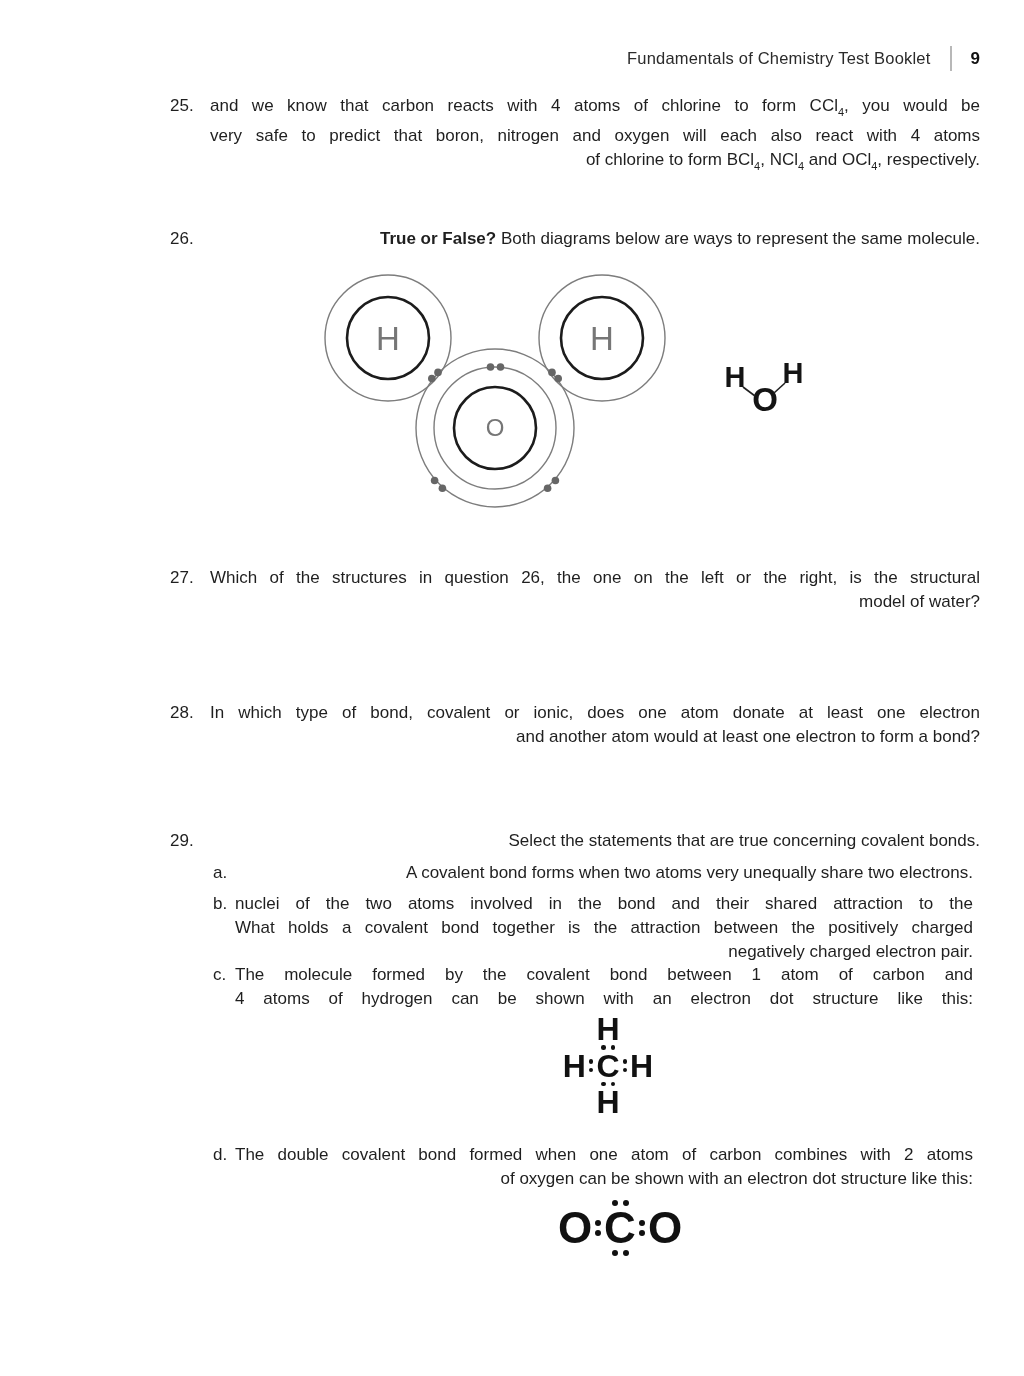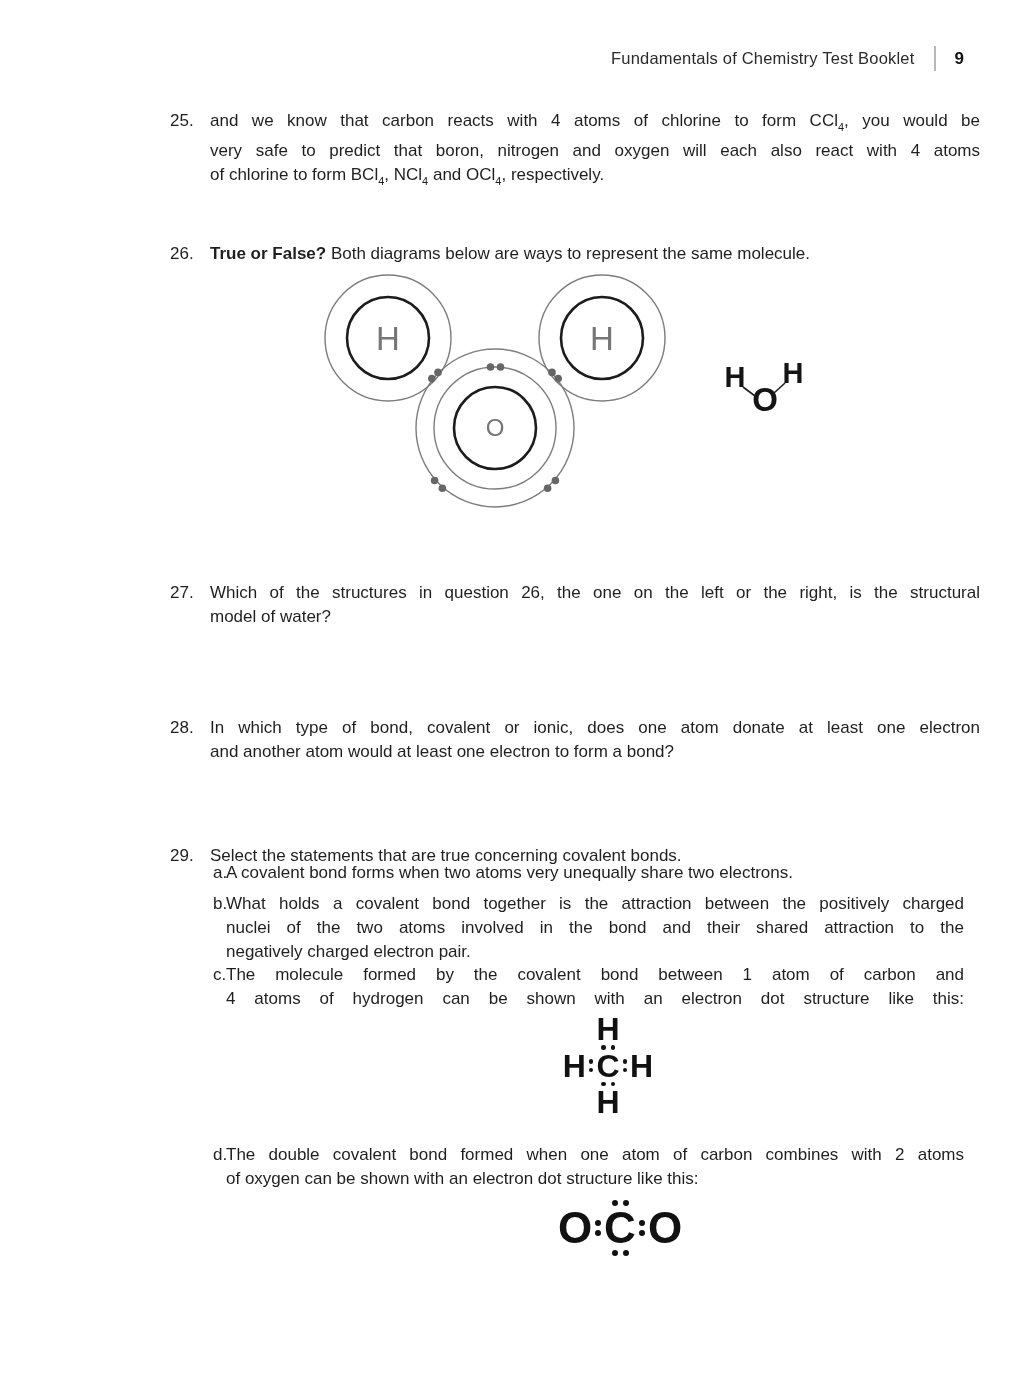--- a/index.html
+++ b/index.html
@@ -2,33 +2,33 @@
 <html><head>
 <meta charset="utf-8">
 <style>
   html,body{margin:0;padding:0;}
   body{
     width:1024px;height:1376px;position:relative;background:#ffffff;
     font-family:"Liberation Sans","DejaVu Sans",sans-serif;
     color:#1f1f1f;overflow:hidden;
   }
   
-  .header{position:absolute;top:46px;right:60px;display:flex;align-items:center;gap:19px;}
+  .header{position:absolute;top:46px;right:44px;display:flex;align-items:center;gap:19px;}
   .htitle{font-size:16.5px;color:#2b2b2b;letter-spacing:.2px;}
   .hdiv{width:2px;height:25px;background:#b8b8b8;}
   .hpage{font-size:17px;font-weight:700;color:#111;}
   
-  .q{position:absolute;left:170px;width:812px;font-size:17px;line-height:24.2px;margin-top:15px;}
+  .q{position:absolute;left:170px;width:812px;font-size:17px;line-height:24.2px;}
   .qn{position:absolute;left:0;top:0;}
   .qb{margin-left:40px;width:770px;}
   .opt{position:absolute;left:213px;width:769px;font-size:17px;line-height:24.2px;}
   .on{position:absolute;left:0;top:0;}
-  .ob{margin-left:13px;width:738px;}
+  .ob{margin-left:22px;width:738px;}
   .jl{text-align:justify;text-align-last:justify;}
-  .ll{text-align:left;}
+  .ll{text-align:right;}
   .b{font-weight:700;}
   .sb{font-size:11px;vertical-align:-5px;}
   
   .diagram{position:absolute;left:300px;top:262px;}
   .diagram text{font-family:"Liberation Sans","DejaVu Sans",sans-serif;}
   
   .edot{position:absolute;display:flex;flex-direction:column;align-items:center;color:#111;}
   .ch4{left:556px;top:1016px;width:104px;}
   .co2{left:556px;top:1197px;width:128px;}
   .letter{font-weight:600;line-height:26px;font-size:32px;}
@@ -142,22 +142,22 @@
 <div class="opt" style="top:861px;">
   <span class="on">a.</span>
   <div class="ob">
     <div class="ll">A covalent bond forms when two atoms very unequally share two electrons.</div>
   </div>
 </div>
 
 <div class="opt" style="top:892px;">
   <span class="on">b.</span>
   <div class="ob">
+    <div class="jl">nuclei of the two atoms involved in the bond and their shared attraction to the</div>
     <div class="jl">What holds a covalent bond together is the attraction between the positively charged</div>
-    <div class="jl">nuclei of the two atoms involved in the bond and their shared attraction to the</div>
     <div class="ll">negatively charged electron pair.</div>
   </div>
 </div>
 
 <div class="opt" style="top:963px;">
   <span class="on">c.</span>
   <div class="ob">
     <div class="jl">The molecule formed by the covalent bond between 1 atom of carbon and</div>
     <div class="jl">4 atoms of hydrogen can be shown with an electron dot structure like this:</div>
   </div>

